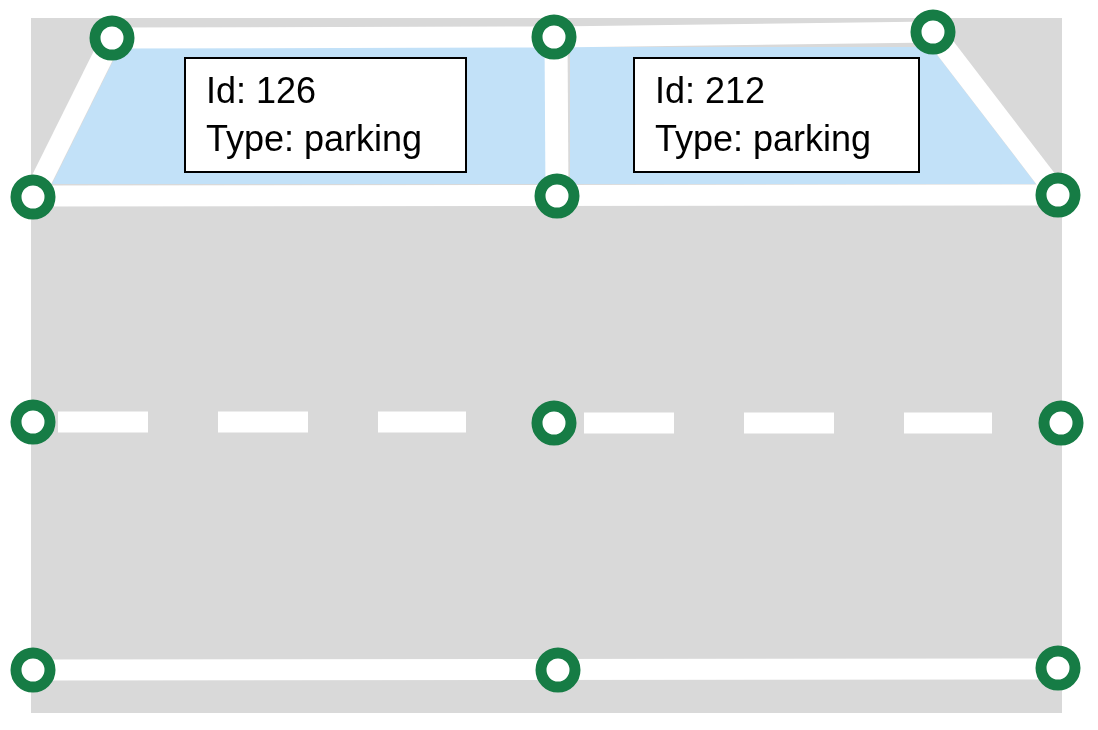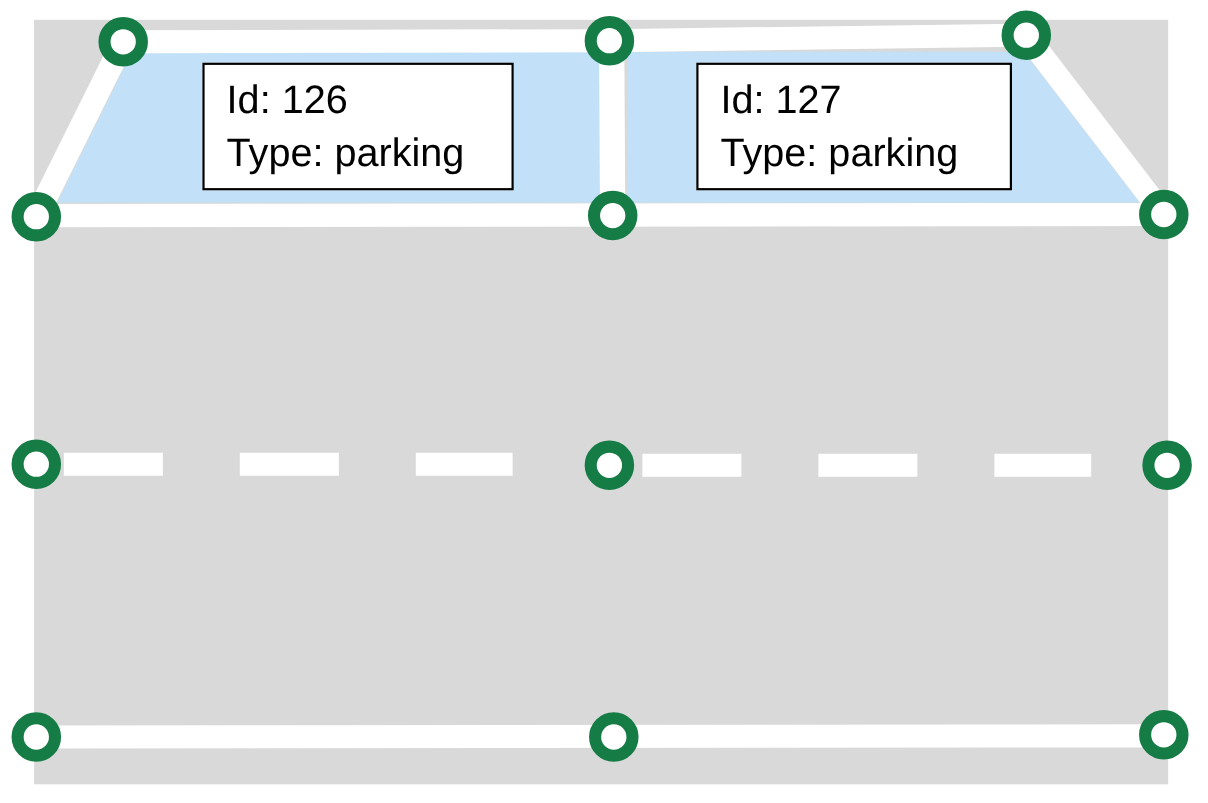--- a/index.html
+++ b/index.html
@@ -82,17 +82,17 @@
         <circle cx="1058" cy="668" r="17" stroke-width="11" class="node"></circle>
       </g>
   </svg>
 
   <div class="label-box" style="left:184px; top:57px; width:283px; height:116px;">
     <div>Id: 126</div>
     <div>Type: parking</div>
   </div>
 
   <div class="label-box" style="left:633px; top:57px; width:287px; height:116px;">
-    <div>Id: 127</div>
+    <div>Id: 212</div>
     <div>Type: parking</div>
   </div>
 
 </div>
 
 </body></html>

